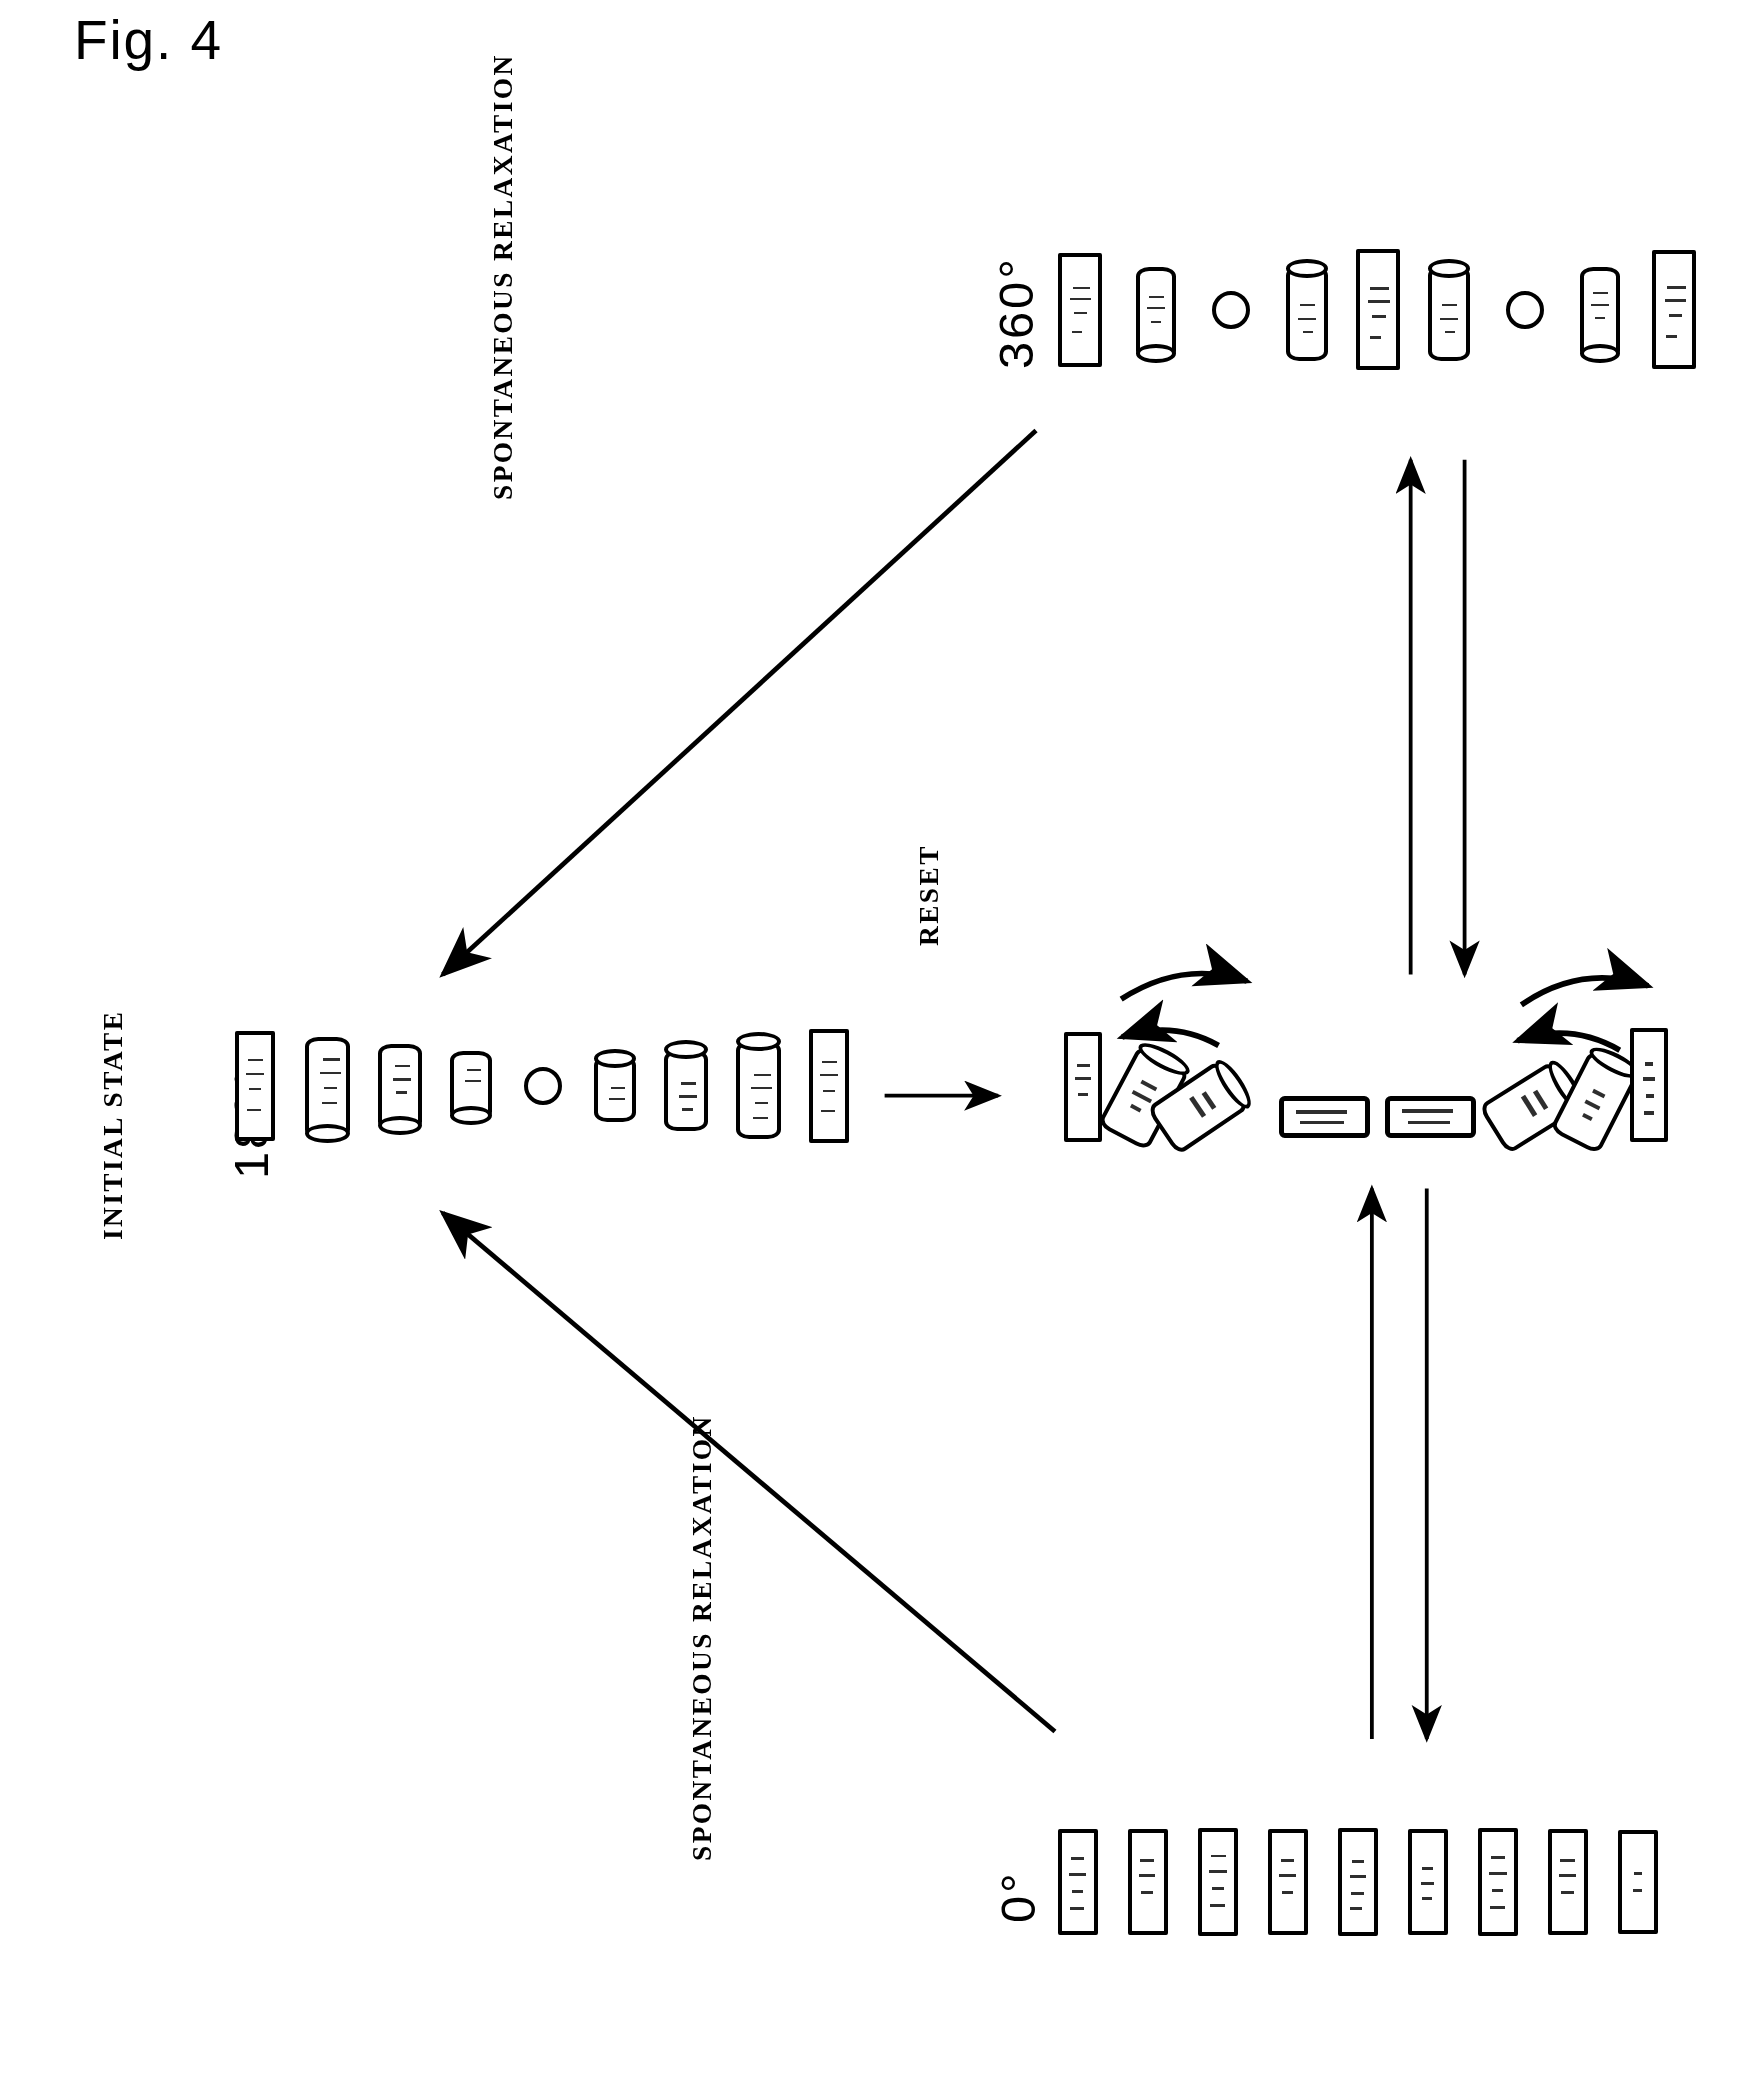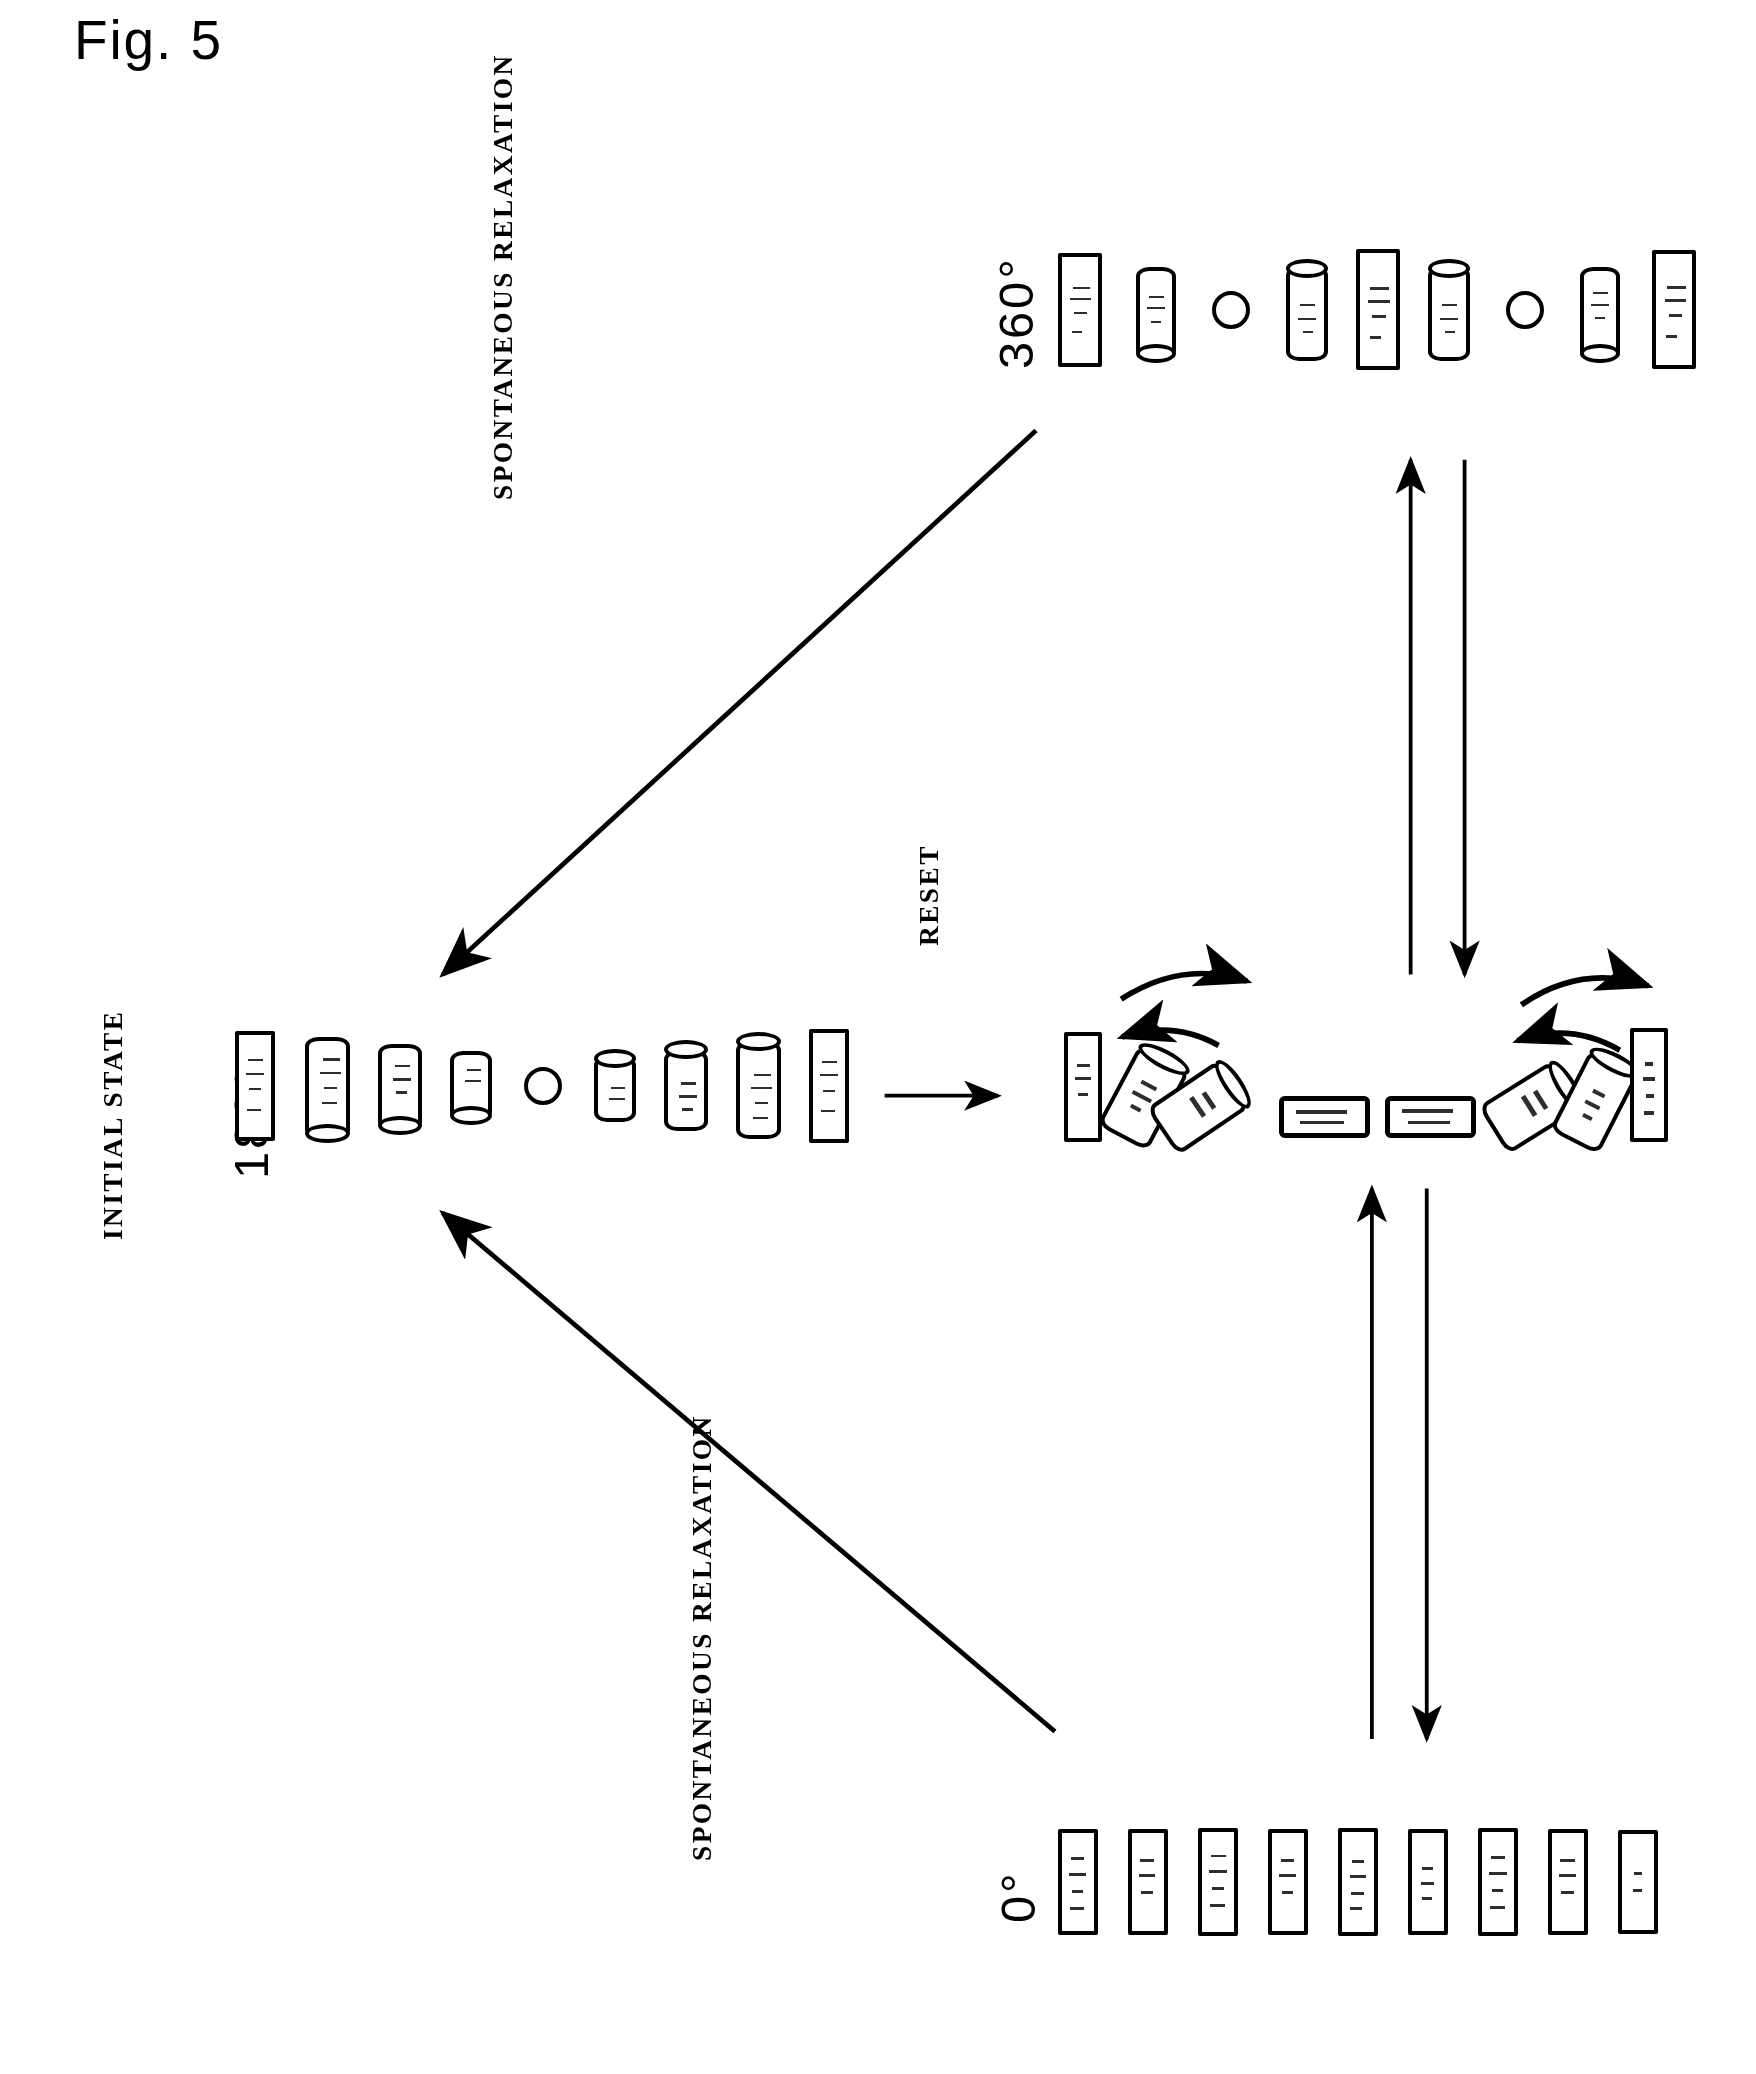--- a/index.html
+++ b/index.html
@@ -138,21 +138,21 @@
     width: 1756px;
     height: 2074px;
     pointer-events: none;
   }
 </style>
 </head>
 <body>
 
 <div id="figure-root">
 
-  <div class="fig-title">Fig. 5</div>
+  <div class="fig-title">Fig. 4</div>
 
   <div class="vlabel caps" id="label-spont-top">SPONTANEOUS RELAXATION</div>
 
   <div class="vlabel caps" id="label-spont-bottom">SPONTANEOUS RELAXATION</div>
 
   <div class="vlabel caps" id="label-initial-state">INITIAL STATE</div>
 
   <div class="vlabel caps" id="label-reset">RESET</div>
 
   <div class="vlabel deg" id="label-360">360°</div>

